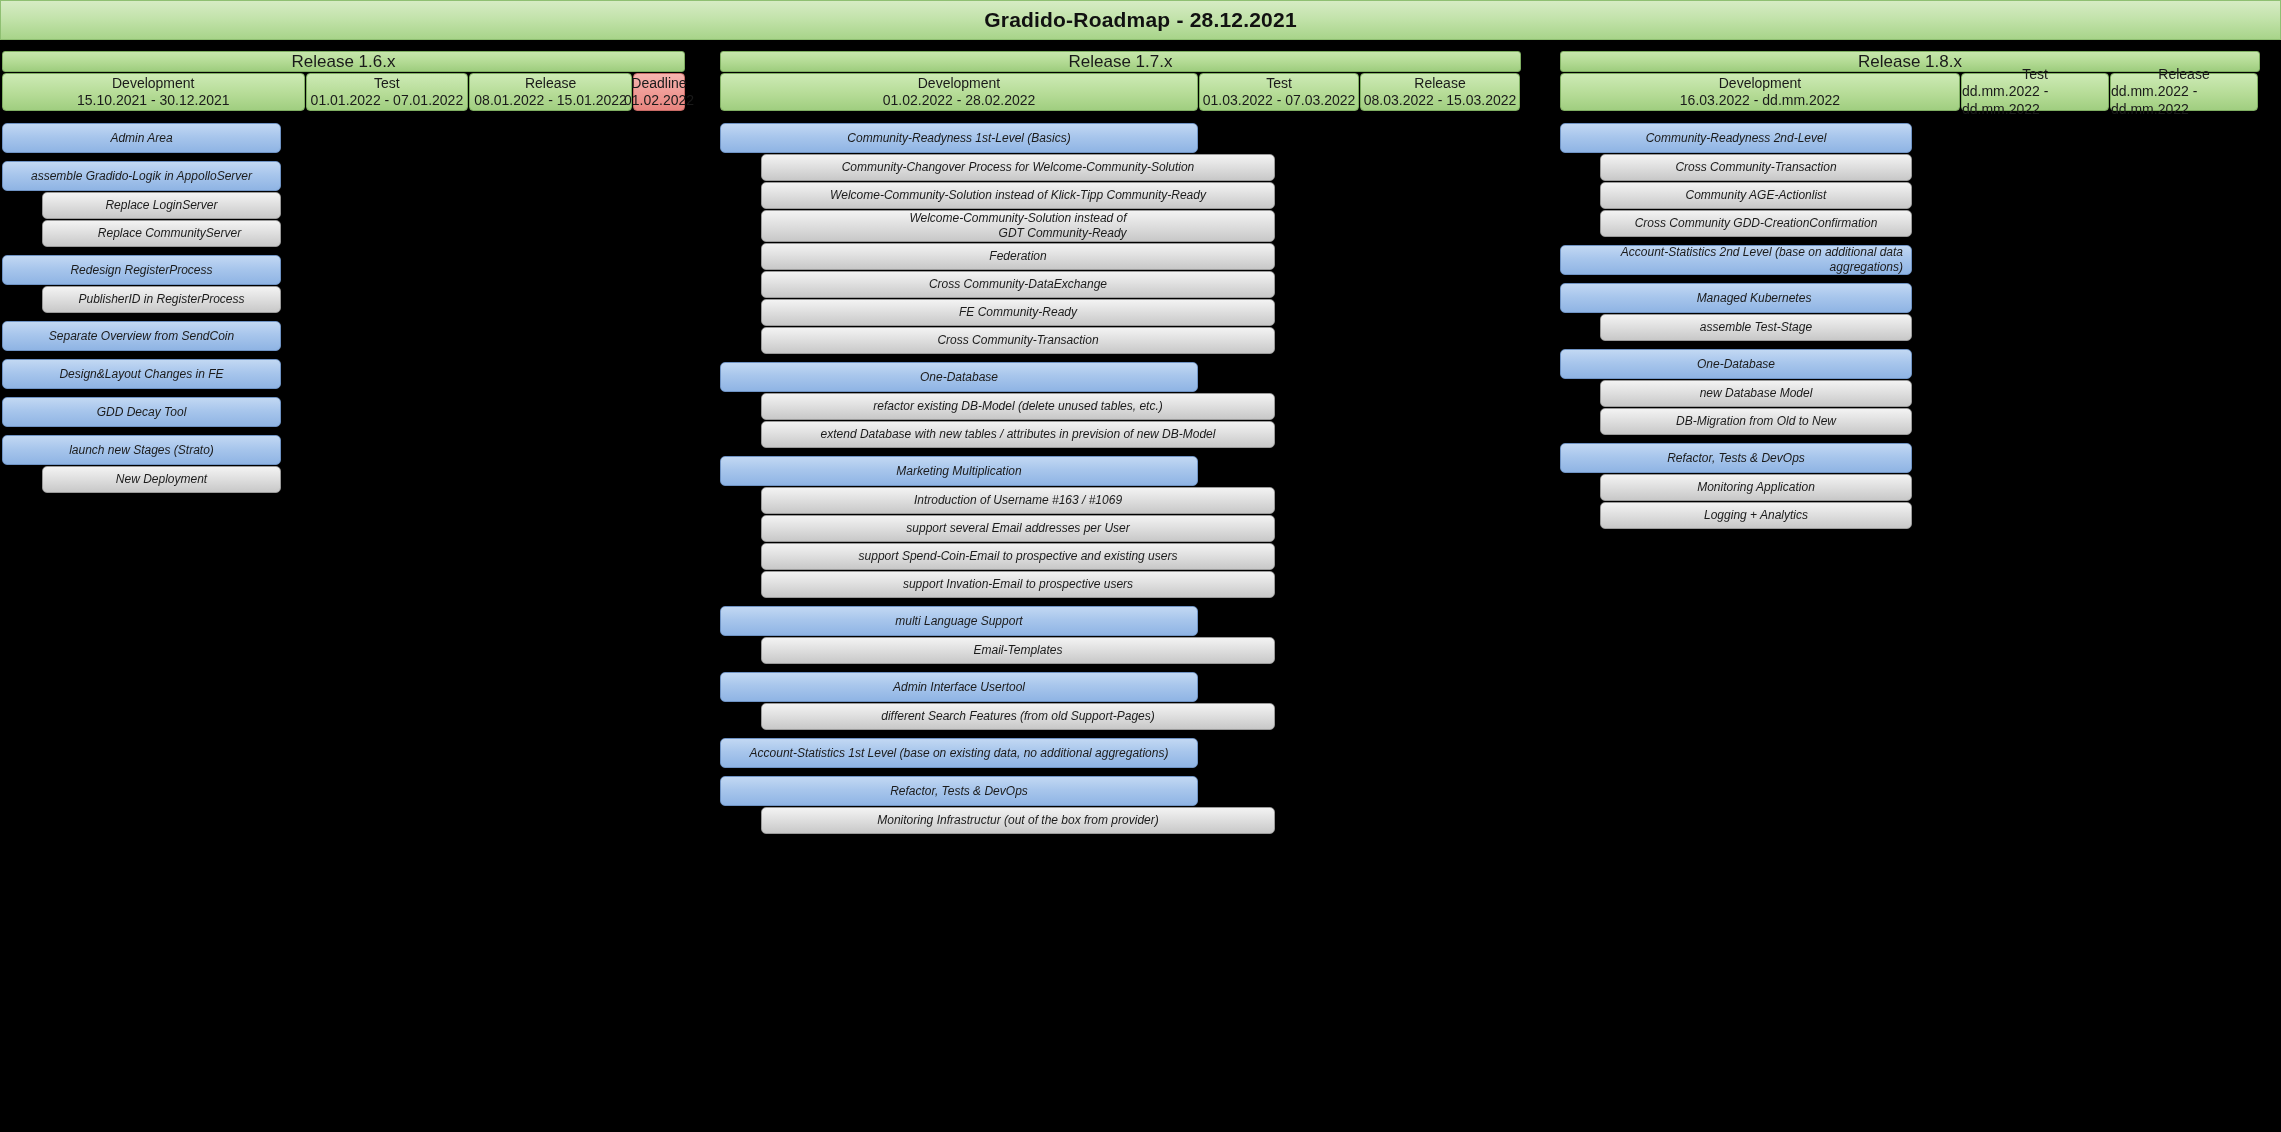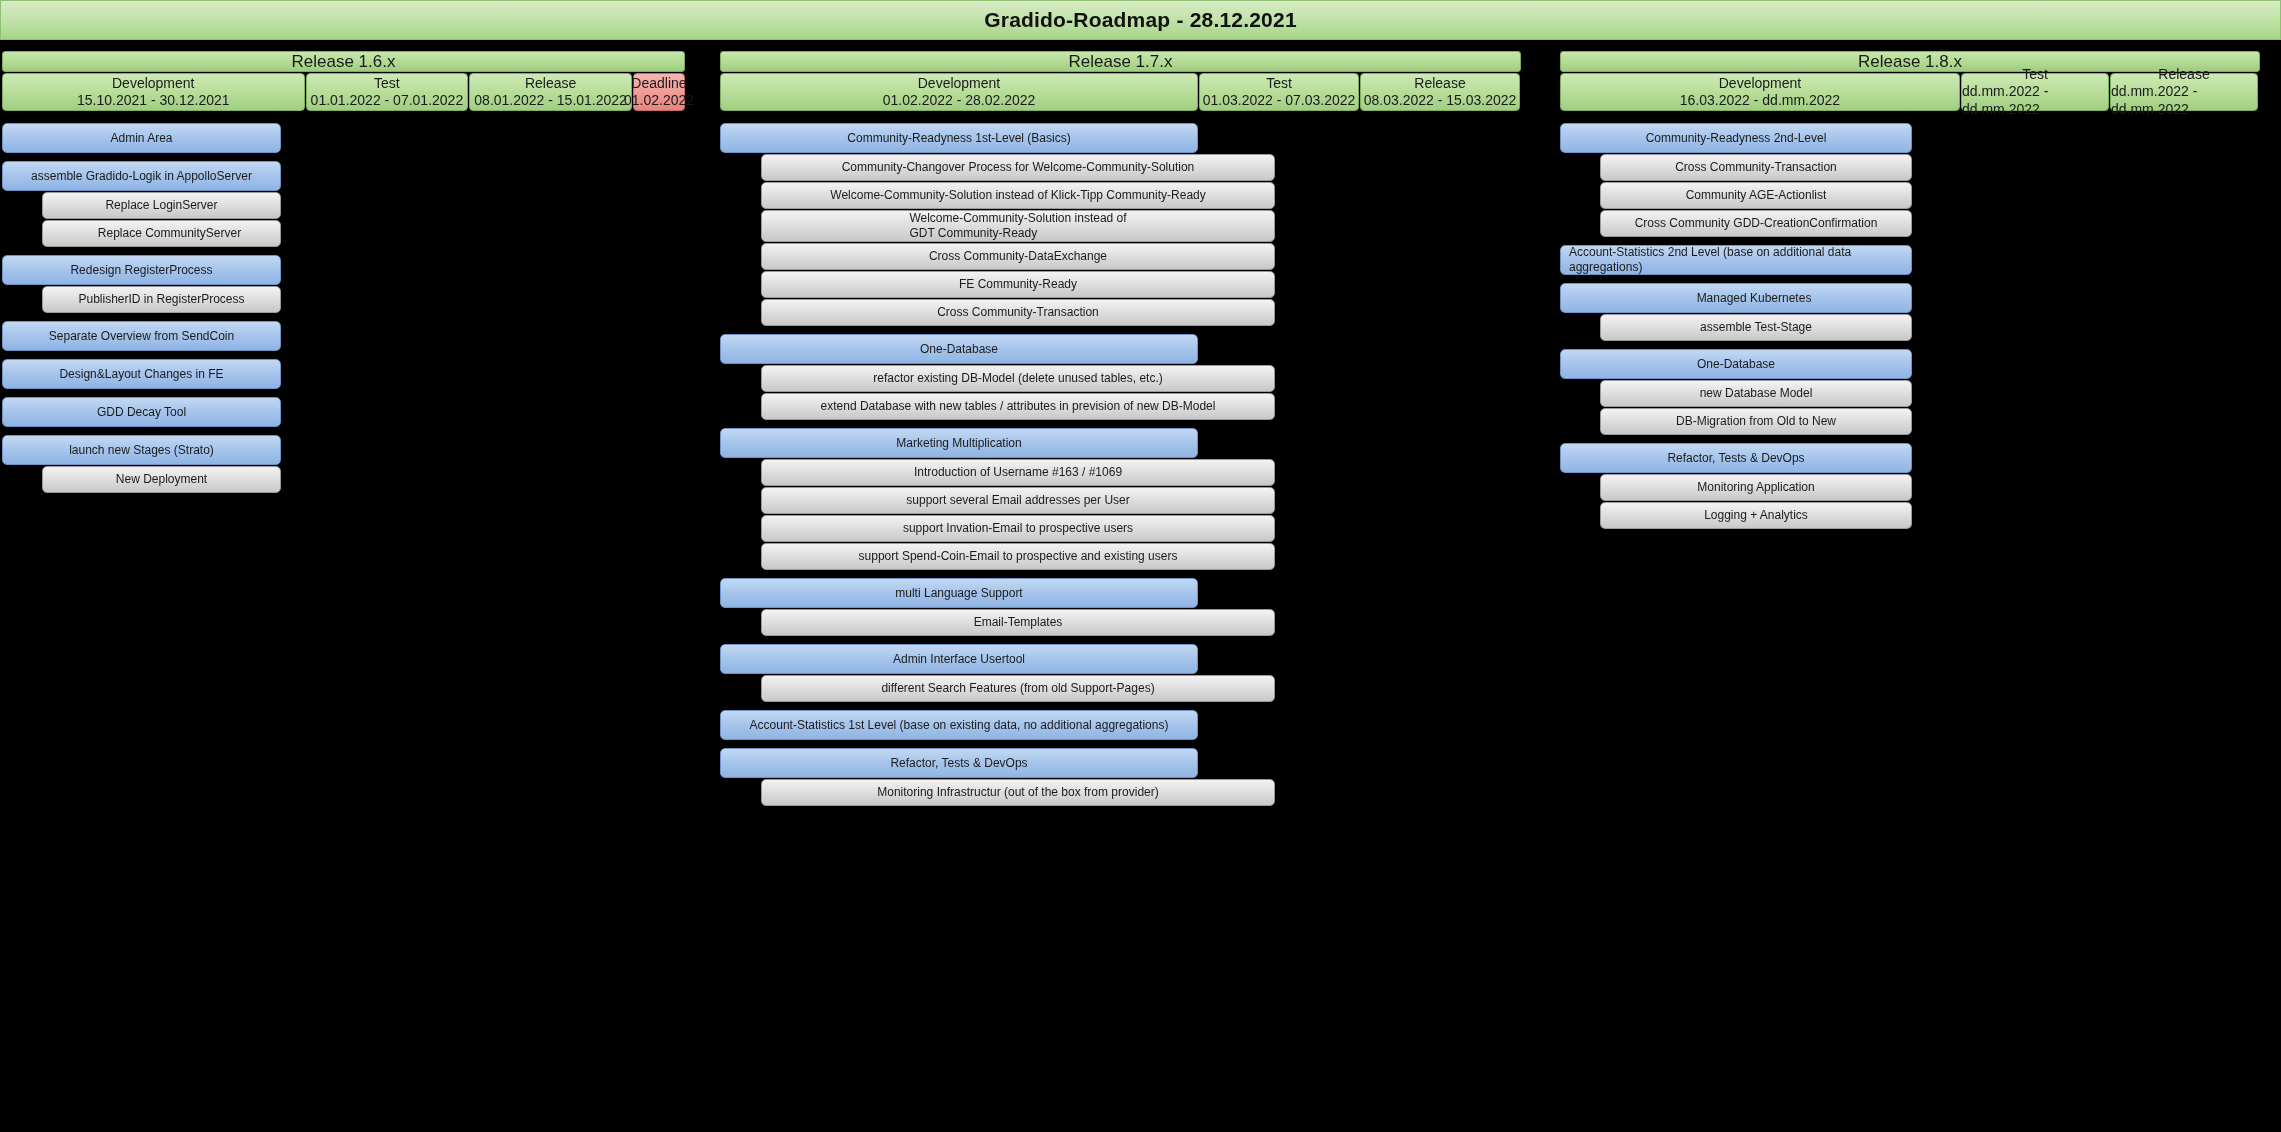--- a/index.html
+++ b/index.html
@@ -63,25 +63,26 @@
   .phase.deadline {
     background: linear-gradient(to bottom, #f6b5b0 0%, #f09a95 55%, #e8857f 100%);
     border: 1px solid #c76a65;
   }
 
   
   .items { position: relative; margin-top: 12px; }
   .box {
     border-radius: 5px;
     display: flex; align-items: center; justify-content: center;
-    text-align: left;
+    text-align: right;
     font-size: 12px; color: #1b1b1b;
     line-height: 1.25;
     padding: 2px 8px;
     box-shadow: 1px 1px 2px rgba(0,0,0,0.55);
+    font-style: italic;
   }
   .box.parent {
     background: linear-gradient(to bottom, #c2d8f3 0%, #a8c6ec 45%, #8fb4e4 100%);
     border: 1px solid #6f93c4;
     height: 30px;
     margin-top: 8px;
   }
   .box.parent:first-child { margin-top: 0; }
   .box.child {
     background: linear-gradient(to bottom, #f3f3f3 0%, #e0e0e0 45%, #c8c8c8 100%);
@@ -189,20 +190,23 @@
           <span style="white-space: pre-line;">Community-Changover Process for Welcome-Community-Solution</span>
         </div>
         <div class="box child">
           <span style="white-space: pre-line;">Welcome-Community-Solution instead of Klick-Tipp Community-Ready</span>
         </div>
         <div class="box child two-line">
           <span style="white-space: pre-line;">Welcome-Community-Solution instead of
 GDT Community-Ready</span>
         </div>
         <div class="box child">
+          <span style="white-space: pre-line;">Federation</span>
+        </div>
+        <div class="box child">
           <span style="white-space: pre-line;">Cross Community-DataExchange</span>
         </div>
         <div class="box child">
           <span style="white-space: pre-line;">FE Community-Ready</span>
         </div>
         <div class="box child">
           <span style="white-space: pre-line;">Cross Community-Transaction</span>
         </div>
         <div class="box parent">
           <span style="white-space: pre-line;">One-Database</span>
@@ -216,24 +220,24 @@
         <div class="box parent">
           <span style="white-space: pre-line;">Marketing Multiplication</span>
         </div>
         <div class="box child">
           <span style="white-space: pre-line;">Introduction of Username #163 / #1069</span>
         </div>
         <div class="box child">
           <span style="white-space: pre-line;">support several Email addresses per User</span>
         </div>
         <div class="box child">
+          <span style="white-space: pre-line;">support Spend-Coin-Email to prospective and existing users</span>
+        </div>
+        <div class="box child">
           <span style="white-space: pre-line;">support Invation-Email to prospective users</span>
-        </div>
-        <div class="box child">
-          <span style="white-space: pre-line;">support Spend-Coin-Email to prospective and existing users</span>
         </div>
         <div class="box parent">
           <span style="white-space: pre-line;">multi Language Support</span>
         </div>
         <div class="box child">
           <span style="white-space: pre-line;">Email-Templates</span>
         </div>
         <div class="box parent">
           <span style="white-space: pre-line;">Admin Interface Usertool</span>
         </div>

